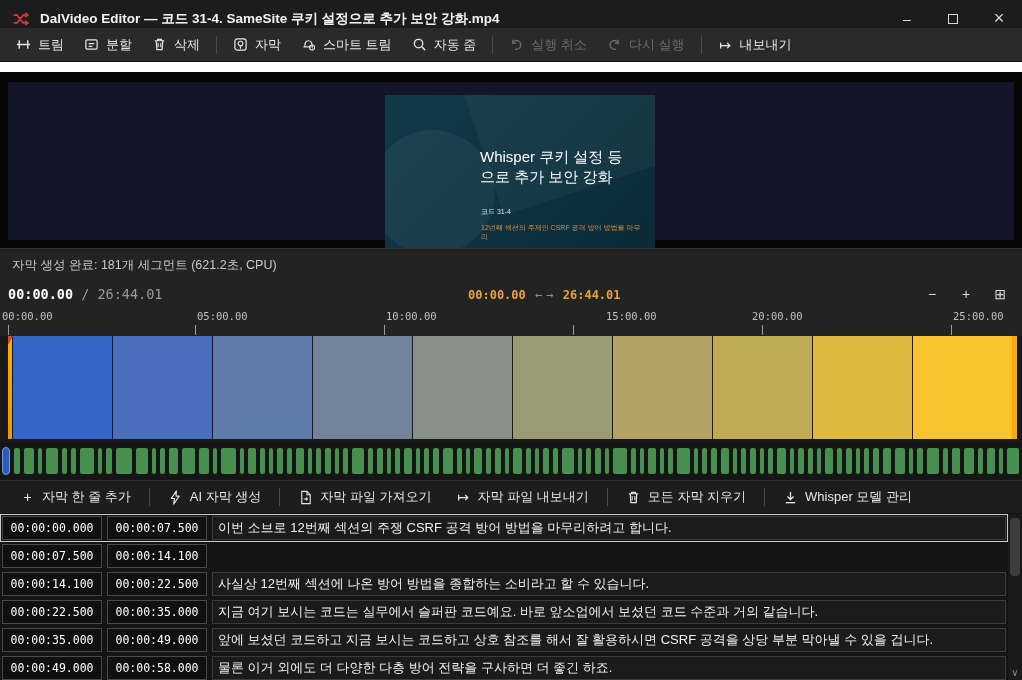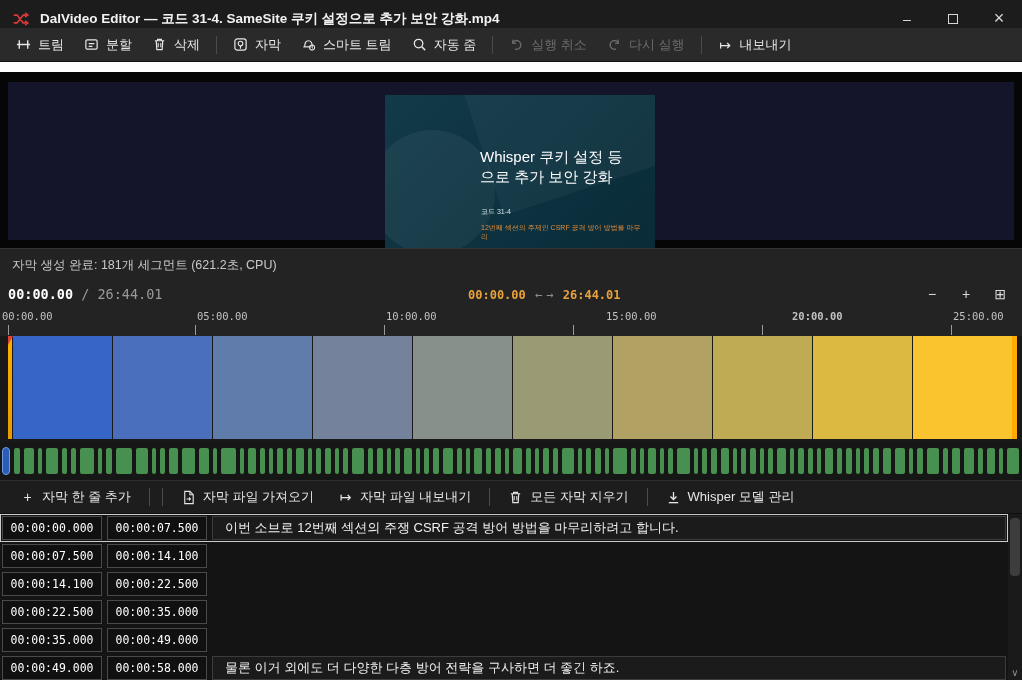--- a/index.html
+++ b/index.html
@@ -81,21 +81,21 @@
     display:flex; align-items:center; padding:0 8px; border-top:1px solid #2e2e2e; border-bottom:1px solid #0e0e0e; }
   .subtoolbar .tb-btn { padding:4px 12px; }
   
   .subtable { position:absolute; left:0; top:514px; width:100%; height:166px; background:#141414; }
   .rows { position:absolute; left:2px; top:2px; right:16px; display:flex; flex-direction:column; gap:4px; }
   .sub-row { display:flex; gap:5px; height:24px; }
   .sub-row.sel { outline:1px solid #cccccc; outline-offset:1px; }
   .t-cell { width:100px; flex:0 0 auto; background:#101010; border:1px solid #4a4a4a;
     color:#ffffff; font-size:11.5px; display:flex; align-items:center; justify-content:center; }
   .txt-cell { flex:1 1 auto; background:#1b1b1b; border:1px solid #3c3c3c; color:#f0f0f0;
-    font-size:13px; display:flex; align-items:center; padding:0 12px; white-space:nowrap; overflow:hidden; }
+    font-size:13px; display:flex; align-items:center; padding:0 5px; white-space:nowrap; overflow:hidden; }
   .scrollbar { position:absolute; right:0; top:0; width:14px; height:100%; background:#1a1a1a; }
   .scroll-thumb { position:absolute; left:2px; top:4px; width:10px; height:58px; background:#3d3d3d; border-radius:4px; }
   .scroll-down { position:absolute; left:0; bottom:0; width:14px; height:16px; background:transparent;
     border:none; color:#8a8a8a; font-size:10px; cursor:default; }
 </style>
 </head>
 <body>
 
 <div id="app">
 
@@ -241,21 +241,21 @@
 
   <div class="ruler mono" id="ruler">
       <span class="ruler-label" style="left: 2px;">00:00.00</span>
       <span class="ruler-tick" style="left: 8px;"></span>
       <span class="ruler-label" style="left: 197px;">05:00.00</span>
       <span class="ruler-tick" style="left: 195px;"></span>
       <span class="ruler-label" style="left: 386px;">10:00.00</span>
       <span class="ruler-tick" style="left: 384px;"></span>
       <span class="ruler-label" style="left: 606px;">15:00.00</span>
       <span class="ruler-tick" style="left: 573px;"></span>
-      <span class="ruler-label" style="left: 792px; font-weight: bold;">20:00.00</span>
+      <span class="ruler-label" style="left: 752px;">20:00.00</span>
       <span class="ruler-tick" style="left: 762px;"></span>
       <span class="ruler-label" style="left: 953px;">25:00.00</span>
       <span class="ruler-tick" style="left: 951px;"></span>
     </div>
 
   <div class="blocks">
     <div class="seg-row" id="segments">
         <div class="seg" style="background: rgb(53, 101, 198);"></div>
         <div class="seg" style="background: rgb(74, 112, 189);"></div>
         <div class="seg" style="background: rgb(95, 124, 171);"></div>
@@ -372,20 +372,28 @@
         <div class="wbar" style="width: 12px; background: rgb(71, 144, 79);"></div>
       </div>
   </div>
 
   <div class="subtoolbar" id="subtitle-toolbar">
       <button class="tb-btn">
         <span class="ic">+</span>
         <span>자막 한 줄 추가</span>
       </button>
       <span class="tb-div"></span>
+      <button class="tb-btn">
+        <span class="ic">
+          <svg viewBox="0 0 16 16">
+            <path d="M9 1L3.5 9H7l-1 6L12 6.5H8.5L9 1z" stroke="currentColor" fill="none" stroke-width="1.2" stroke-linejoin="round"></path>
+          </svg>
+        </span>
+        <span>AI 자막 생성</span>
+      </button>
       <span class="tb-div"></span>
       <button class="tb-btn">
         <span class="ic">
           <svg viewBox="0 0 16 16">
             <path d="M4 1.5h5.5L13 5v9.5H4z" stroke="currentColor" fill="none" stroke-width="1.2"></path>
             <path d="M9.5 1.5V5H13" stroke="currentColor" fill="none" stroke-width="1.1"></path>
             <path d="M6 9.5h4M8.5 8l1.6 1.5L8.5 11" stroke="currentColor" fill="none" stroke-width="1.1"></path>
           </svg>
         </span>
         <span>자막 파일 가져오기</span>
@@ -423,28 +431,31 @@
           <div class="t-cell mono">00:00:07.500</div>
           <div class="txt-cell">이번 소브로 12번째 섹션의 주쟁 CSRF 공격 방어 방법을 마무리하려고 합니다.</div>
         </div>
         <div class="sub-row">
           <div class="t-cell mono">00:00:07.500</div>
           <div class="t-cell mono">00:00:14.100</div>
         </div>
         <div class="sub-row">
           <div class="t-cell mono">00:00:14.100</div>
           <div class="t-cell mono">00:00:22.500</div>
+          <div class="txt-cell">사실상 12번째 섹션에 나온 방어 방법을 종합하는 소비라고 할 수 있습니다.</div>
         </div>
         <div class="sub-row">
           <div class="t-cell mono">00:00:22.500</div>
           <div class="t-cell mono">00:00:35.000</div>
+          <div class="txt-cell">지금 여기 보시는 코드는 실무에서 슬퍼판 코드예요. 바로 앞소업에서 보셨던 코드 수준과 거의 같습니다.</div>
         </div>
         <div class="sub-row">
           <div class="t-cell mono">00:00:35.000</div>
           <div class="t-cell mono">00:00:49.000</div>
+          <div class="txt-cell">앞에 보셨던 코드하고 지금 보시는 코드하고 상호 참조를 해서 잘 활용하시면 CSRF 공격을 상당 부분 막아낼 수 있을 겁니다.</div>
         </div>
         <div class="sub-row">
           <div class="t-cell mono">00:00:49.000</div>
           <div class="t-cell mono">00:00:58.000</div>
           <div class="txt-cell">물론 이거 외에도 더 다양한 다층 방어 전략을 구사하면 더 좋긴 하죠.</div>
         </div>
       </div>
     <div class="scrollbar">
       <div class="scroll-thumb"></div>
       <button class="scroll-down">∨</button>

